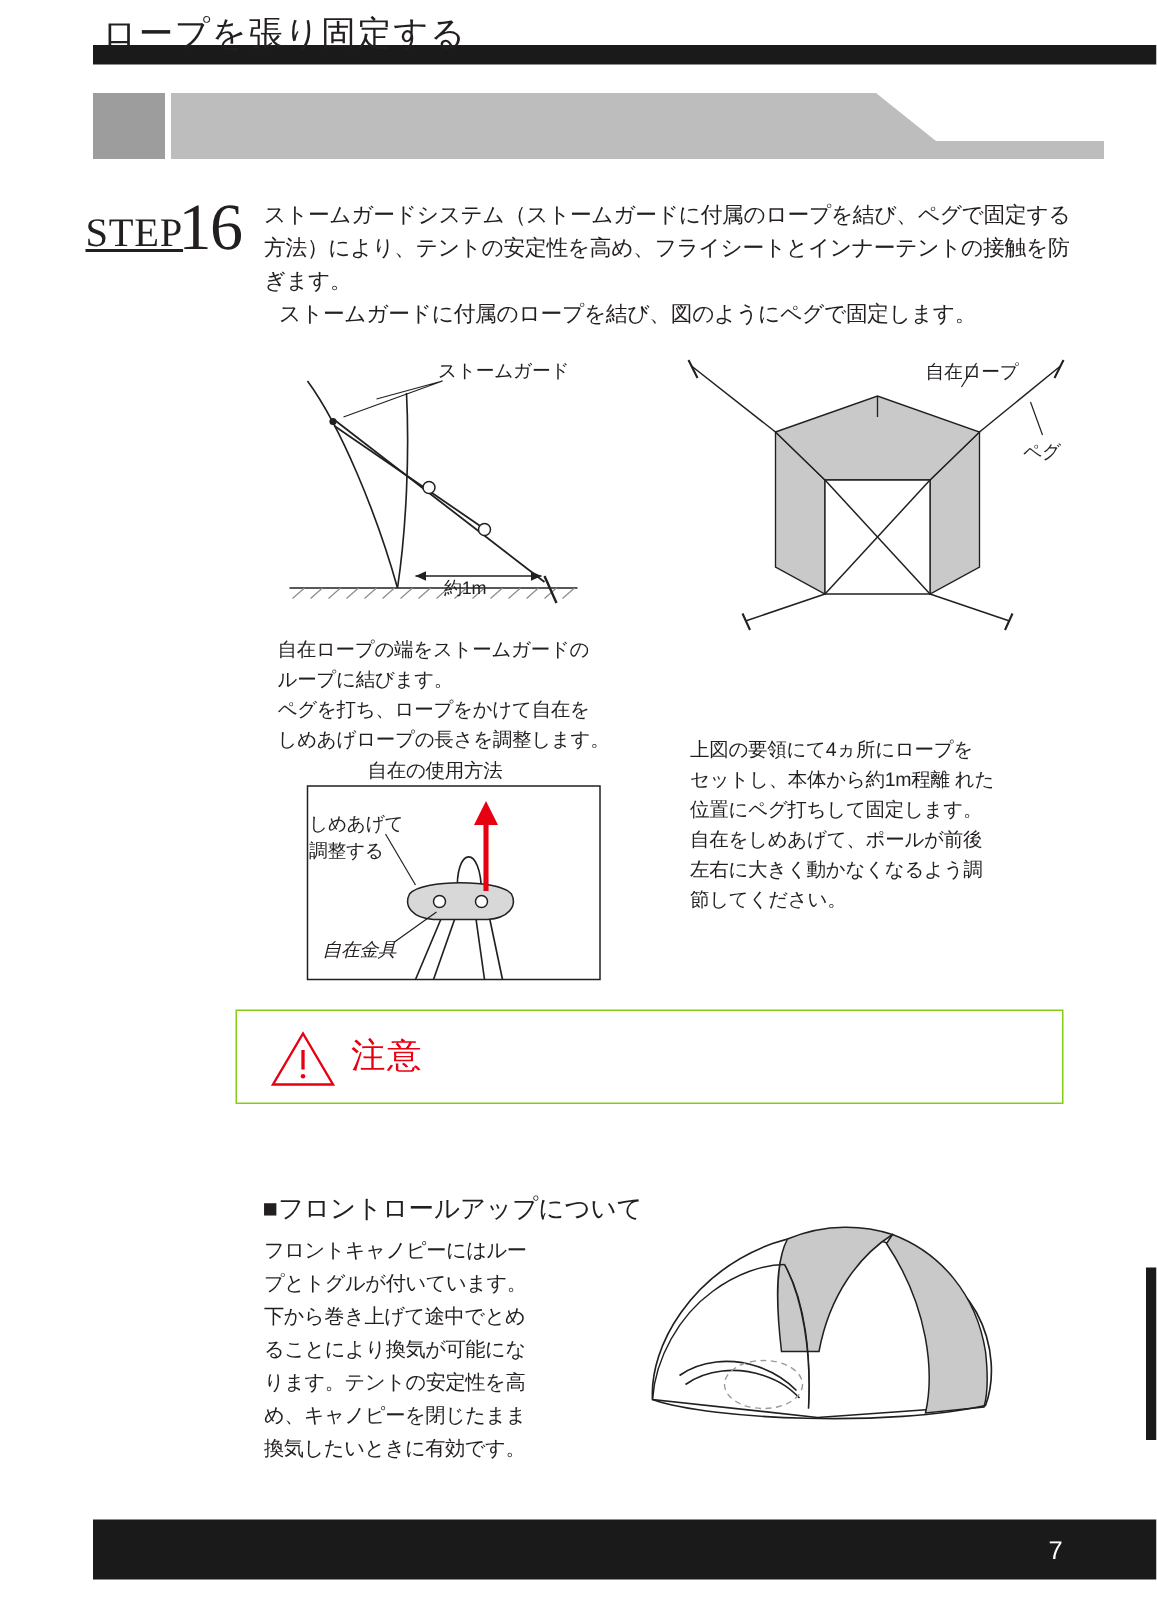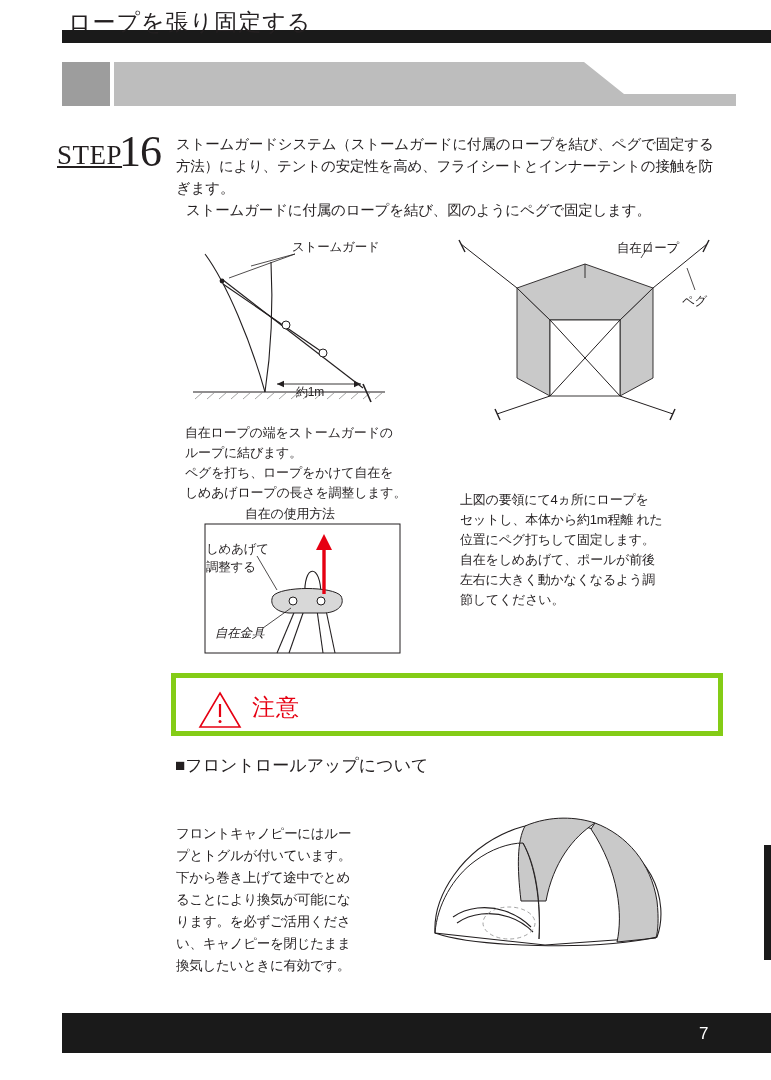--- a/index.html
+++ b/index.html
@@ -92,39 +92,39 @@
   .lbl-stormguard { left: 292px; top: 239px; }
   .lbl-about1m { left: 296px; top: 384px; font-size: 12px; }
   .lbl-jizairope { left: 617px; top: 240px; }
   .lbl-peg { left: 682px; top: 293px; }
   .lbl-jizai-title { left: 245px; top: 505px; font-size: 13px; }
   .lbl-shime { left: 206px; top: 540px; font-size: 12.5px; line-height: 18px; }
   .lbl-jizaikanagu { left: 215px; top: 625px; font-size: 12.5px; font-style: italic; }
 
   
   .caution-box {
-    position: absolute; left: 171px; top: 673px;
+    position: absolute; left: 157px; top: 673px;
     width: 552px; height: 63px;
-    border: 5px solid #84cc16;
+    border: 1px solid #84cc16;
     background: #ffffff;
   }
   .caution-tri { position: absolute; left: 22px; top: 12px; }
   .caution-word {
     position: absolute; left: 76px; top: 14px;
     font-size: 23px; color: #e60012; letter-spacing: 1px;
   }
   .caution-text {
     position: absolute; left: 118px; top: 13px;
     width: 420px;
     font-size: 13.5px; line-height: 21px; color: #231f20; letter-spacing: -0.2px;
   }
 
   
   .section-head {
-    position: absolute; left: 175px; top: 754px;
+    position: absolute; left: 175px; top: 794px;
     font-size: 17px; color: #231f20; letter-spacing: 0px; text-align: right;
   }
   .section-body {
     position: absolute; left: 176px; top: 823px;
     width: 183px;
     font-size: 13.5px; line-height: 22px; color: #231f20; letter-spacing: -0.3px;
   }
   .fig-tent { position: absolute; left: 405px; top: 805px; width: 290px; height: 165px; }
 
   svg { display: block; overflow: visible; }
@@ -266,21 +266,21 @@
     <svg width="44" height="40" viewBox="0 0 44 40">
       <path d="M22,3 L42,37 L2,37 Z" fill="none" stroke="#e60012" stroke-width="1.6"></path>
       <line x1="22" y1="14" x2="22" y2="27" stroke="#e60012" stroke-width="2.2"></line>
       <circle cx="22" cy="31.5" r="1.5" fill="#e60012"></circle>
     </svg>
   </div>
   <div class="caution-word">注意</div>
 </div>
 
 <div class="section-head">■フロントロールアップについて</div>
-<div class="section-body">フロントキャノピーにはループとトグルが付いています。下から巻き上げて途中でとめることにより換気が可能になります。を必ずご活用ください、キャノピーを閉じたまま換気したいときに有効です。</div>
+<div class="section-body">フロントキャノピーにはループとトグルが付いています。下から巻き上げて途中でとめることにより換気が可能になります。テントの安定性を高め、キャノピーを閉じたまま換気したいときに有効です。</div>
 
 <div class="fig fig-tent">
   <svg width="290" height="165" viewBox="0 0 290 165">
 
     <path d="M30,128 C28,92 56,44 110,24 C164,6 222,28 246,70 C258,92 258,116 252,132 L140,140 Z" fill="#ffffff" stroke="#231f20" stroke-width="1.1"></path>
 
     <path d="M190,18 C222,30 246,58 252,96 C254,114 253,126 251,133 L212,137 C218,110 214,66 186,24 Z" fill="#c9c9c9" stroke="#231f20" stroke-width="1"></path>
 
     <path d="M120,21 C146,10 172,12 190,18 C168,32 148,58 141,96 L116,96 C112,62 112,36 120,21 Z" fill="#c9c9c9" stroke="#231f20" stroke-width="1"></path>
 

